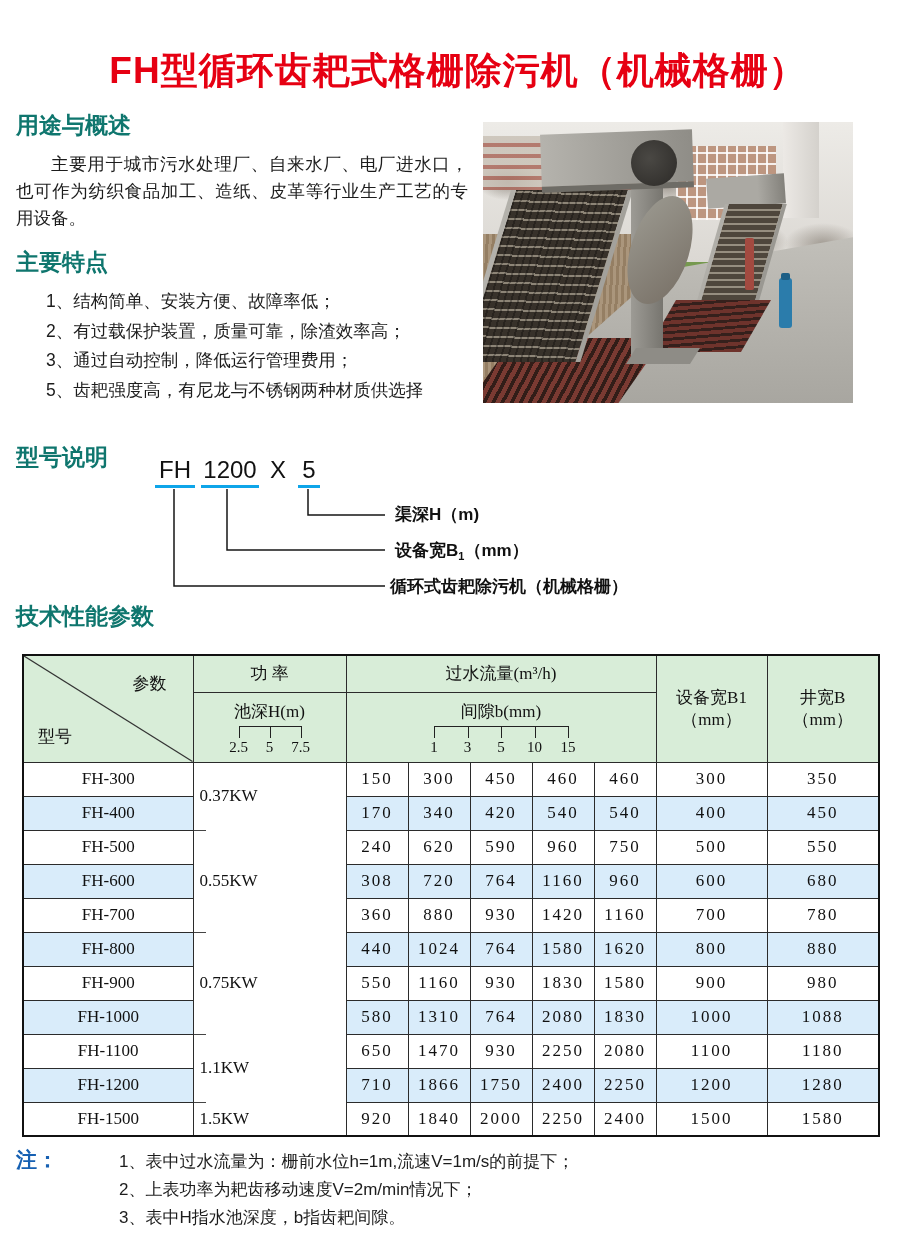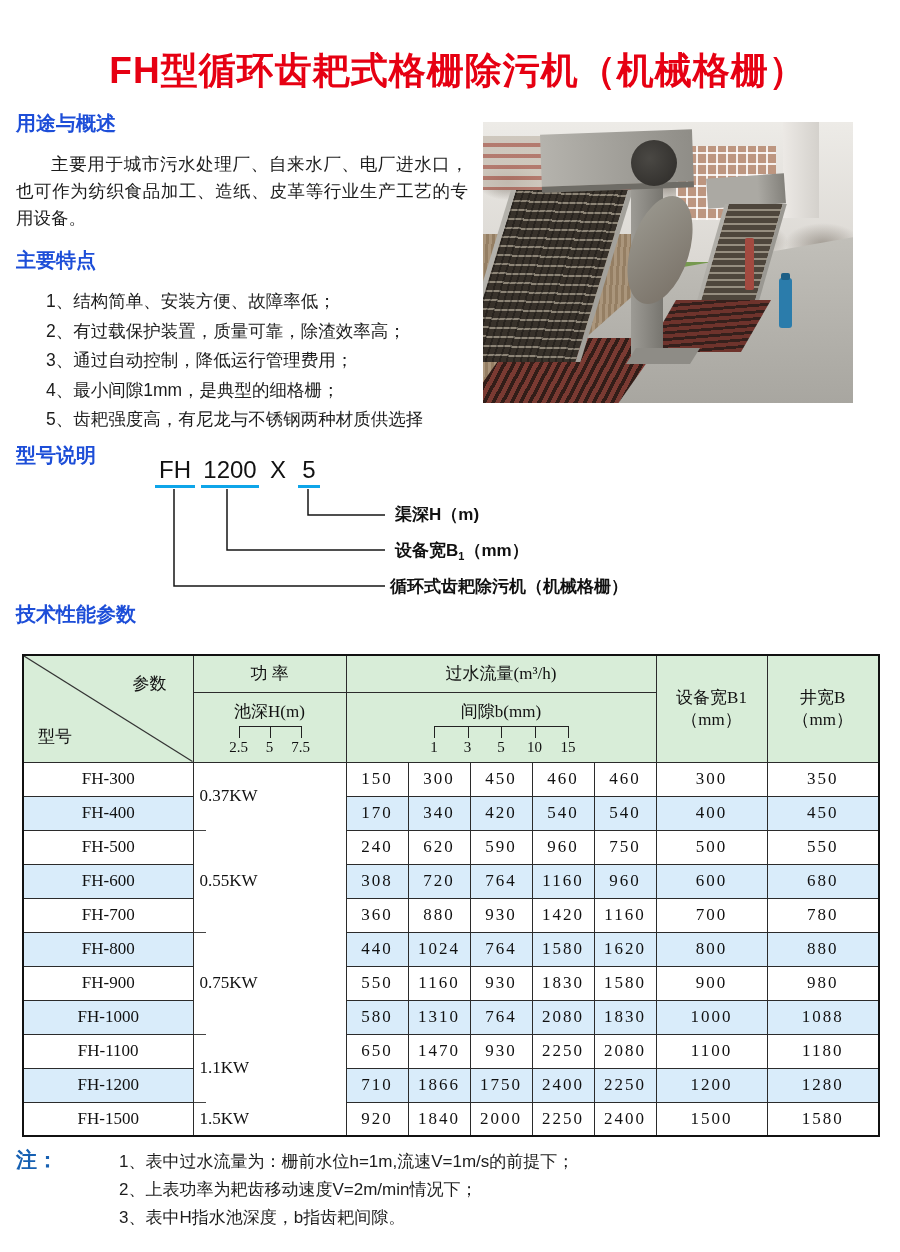--- a/index.html
+++ b/index.html
@@ -8,21 +8,21 @@
     position:relative; width:900px; height:1252px; overflow:hidden;
     font-family:"Liberation Sans", sans-serif; color:#1c1c1c;
   }
   .abs { position:absolute; }
 
   
   .page-title {
     left:8px; top:46px; width:900px; text-align:center;
     font-size:37px; font-weight:800; color:#e60012; letter-spacing:1px;
   }
-  .sec-heading { font-size:20px; font-weight:700; color:#1d4ed8; }
+  .sec-heading { font-size:23px; font-weight:700; color:#0f766e; }
   .h-overview { left:16px; top:110px; }
   .h-features { left:16px; top:247px; }
   .h-model    { left:16px; top:442px; }
   .h-specs    { left:16px; top:601px; }
 
   .overview-body {
     left:16px; top:151px; width:452px;
     font-size:17.5px; line-height:27px; text-align:justify; text-indent:2em;
   }
   .features-list { left:46px; top:287px; width:430px; }
@@ -146,21 +146,20 @@
 <div class="abs page-title">FH型循环齿耙式格栅除污机（机械格栅）</div>
 
 <div class="abs sec-heading h-overview">用途与概述</div>
 <div class="abs overview-body">主要用于城市污水处理厂、自来水厂、电厂进水口，也可作为纺织食品加工、造纸、皮革等行业生产工艺的专用设备。</div>
 
 <div class="abs sec-heading h-features">主要特点</div>
 <div class="abs features-list">
     <div class="feat-item">1、结构简单、安装方便、故障率低；</div>
     <div class="feat-item">2、有过载保护装置，质量可靠，除渣效率高；</div>
     <div class="feat-item">3、通过自动控制，降低运行管理费用；</div>
-    <div class="feat-item">4、最小间隙1mm，是典型的细格栅；</div>
     <div class="feat-item">5、齿耙强度高，有尼龙与不锈钢两种材质供选择</div>
   </div>
 
 <div class="abs photo">
   <div class="ph-sky"></div>
   <div class="ph-trees-left"></div>
   <div class="ph-bldg-left"></div>
   <div class="ph-bldg-right"></div>
   <div class="ph-pillar"></div>
   <div class="ph-trees-right"></div>

